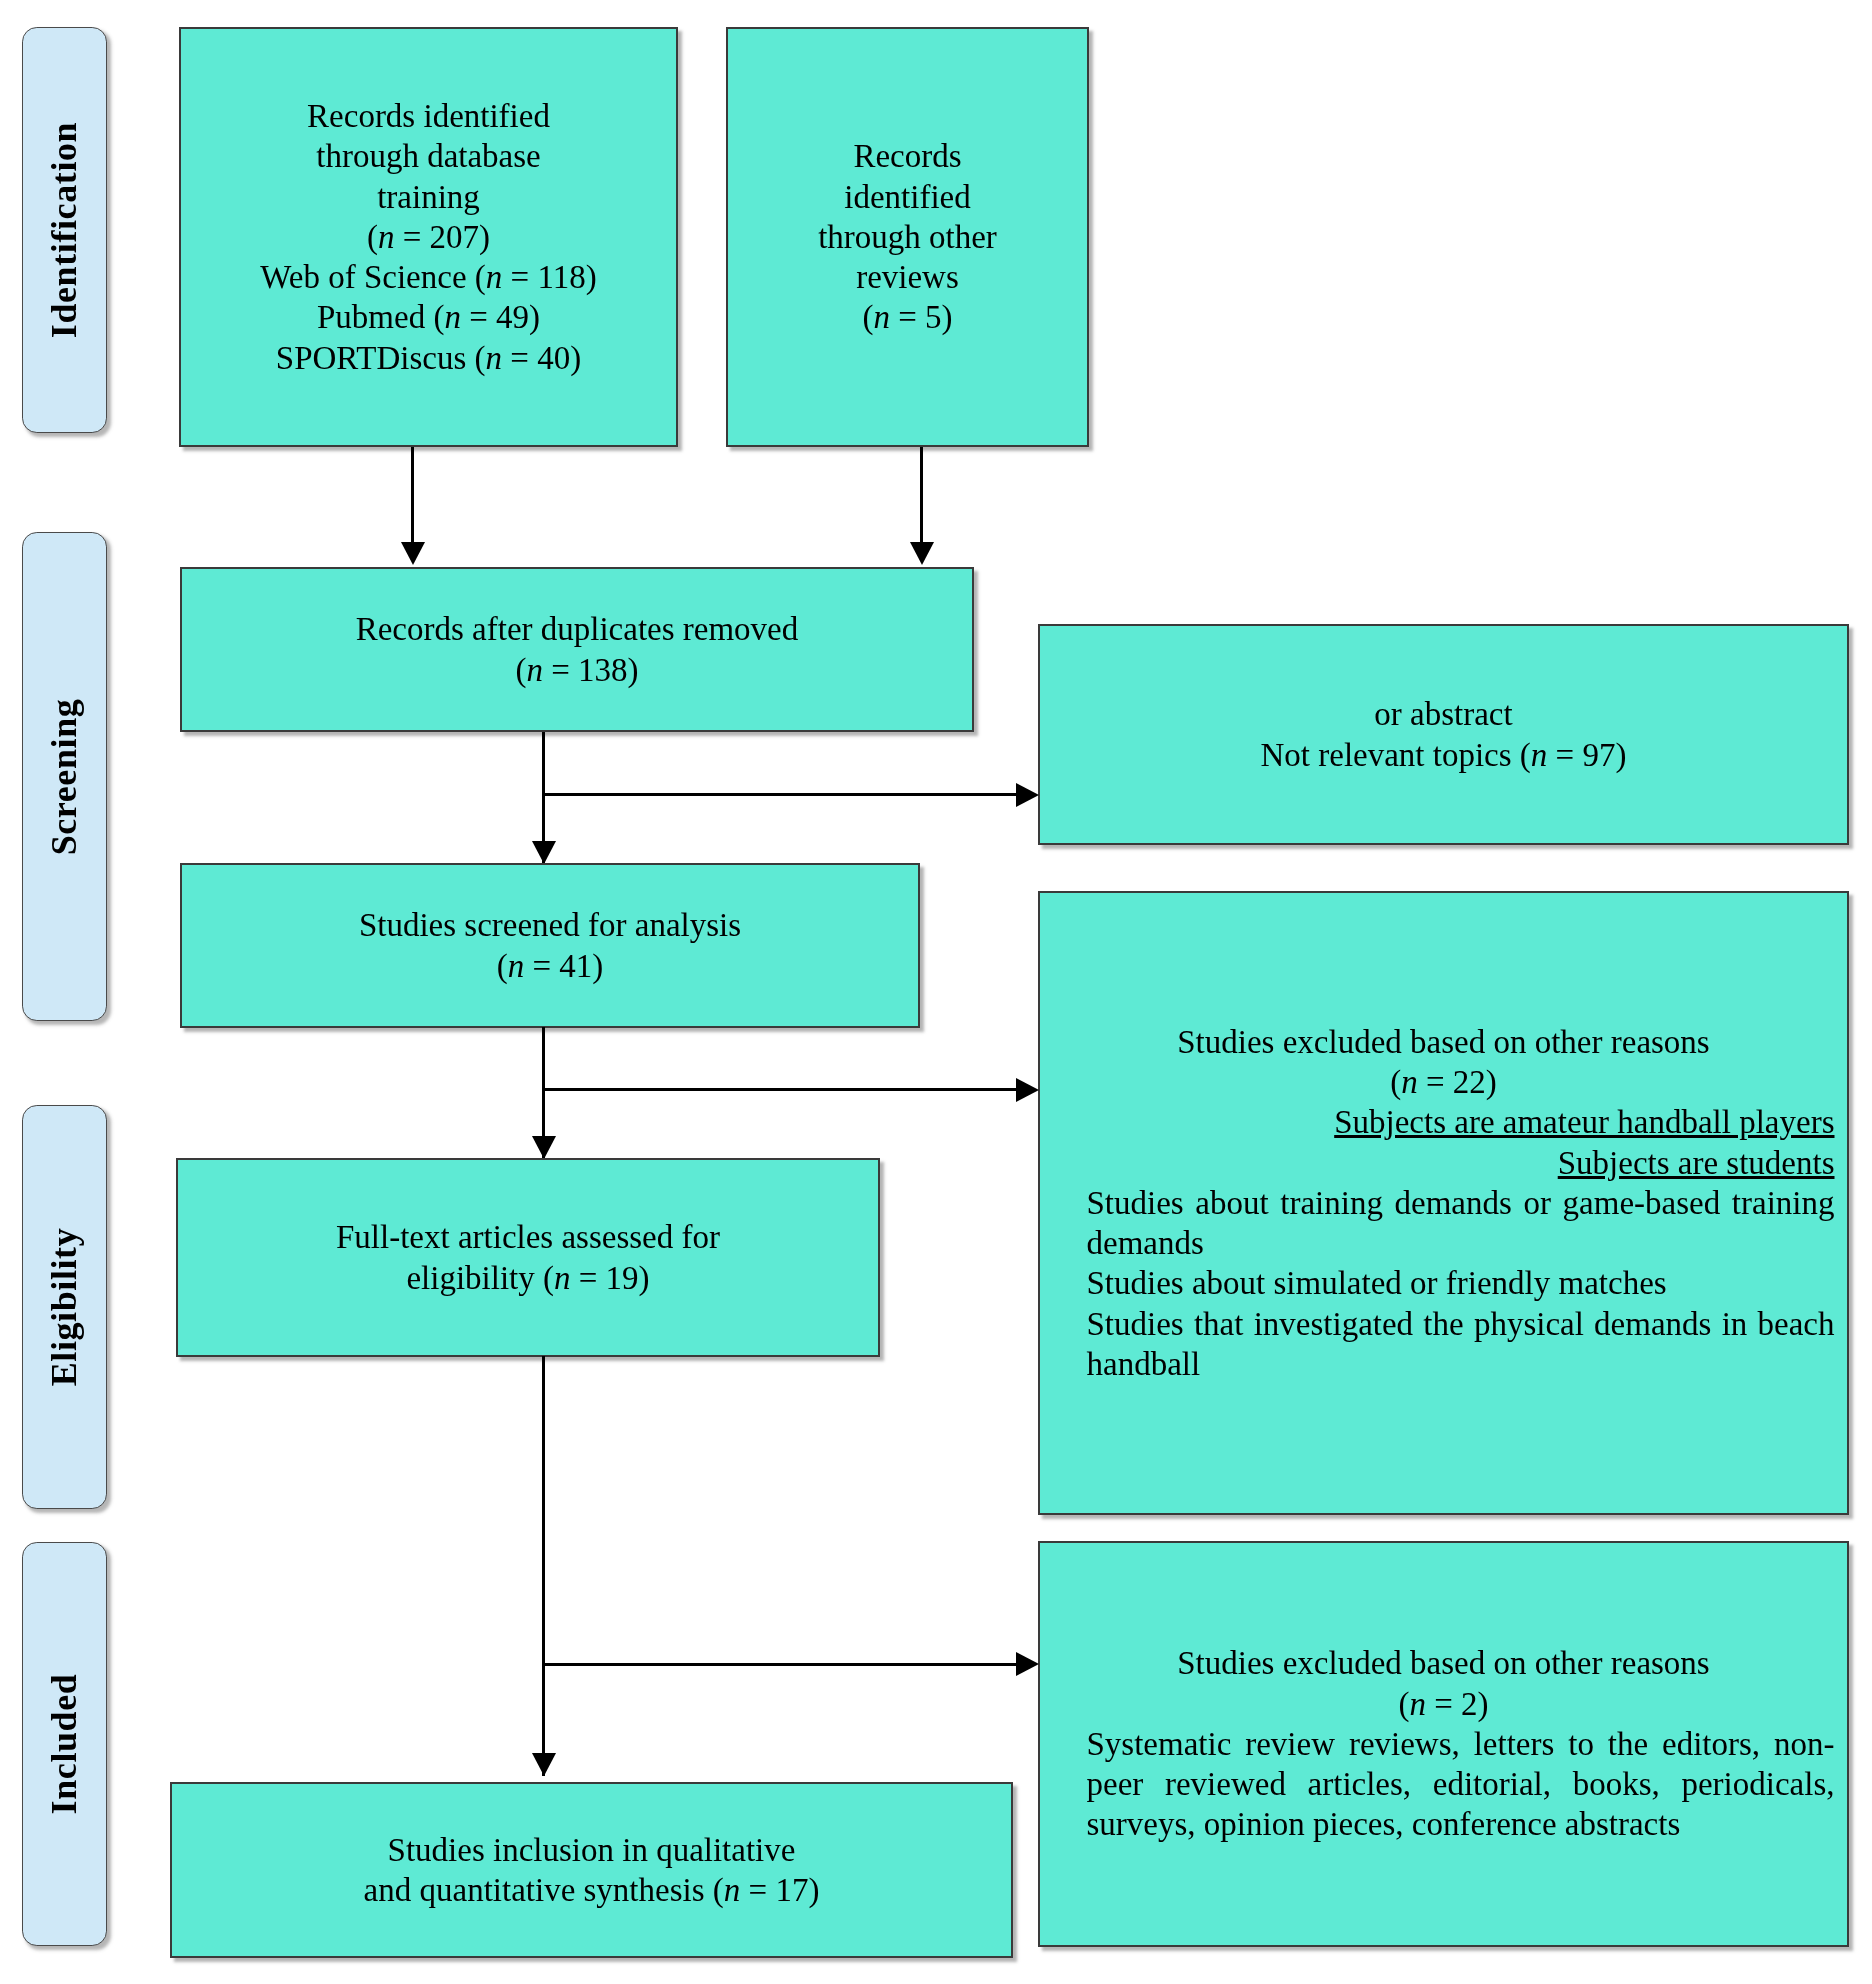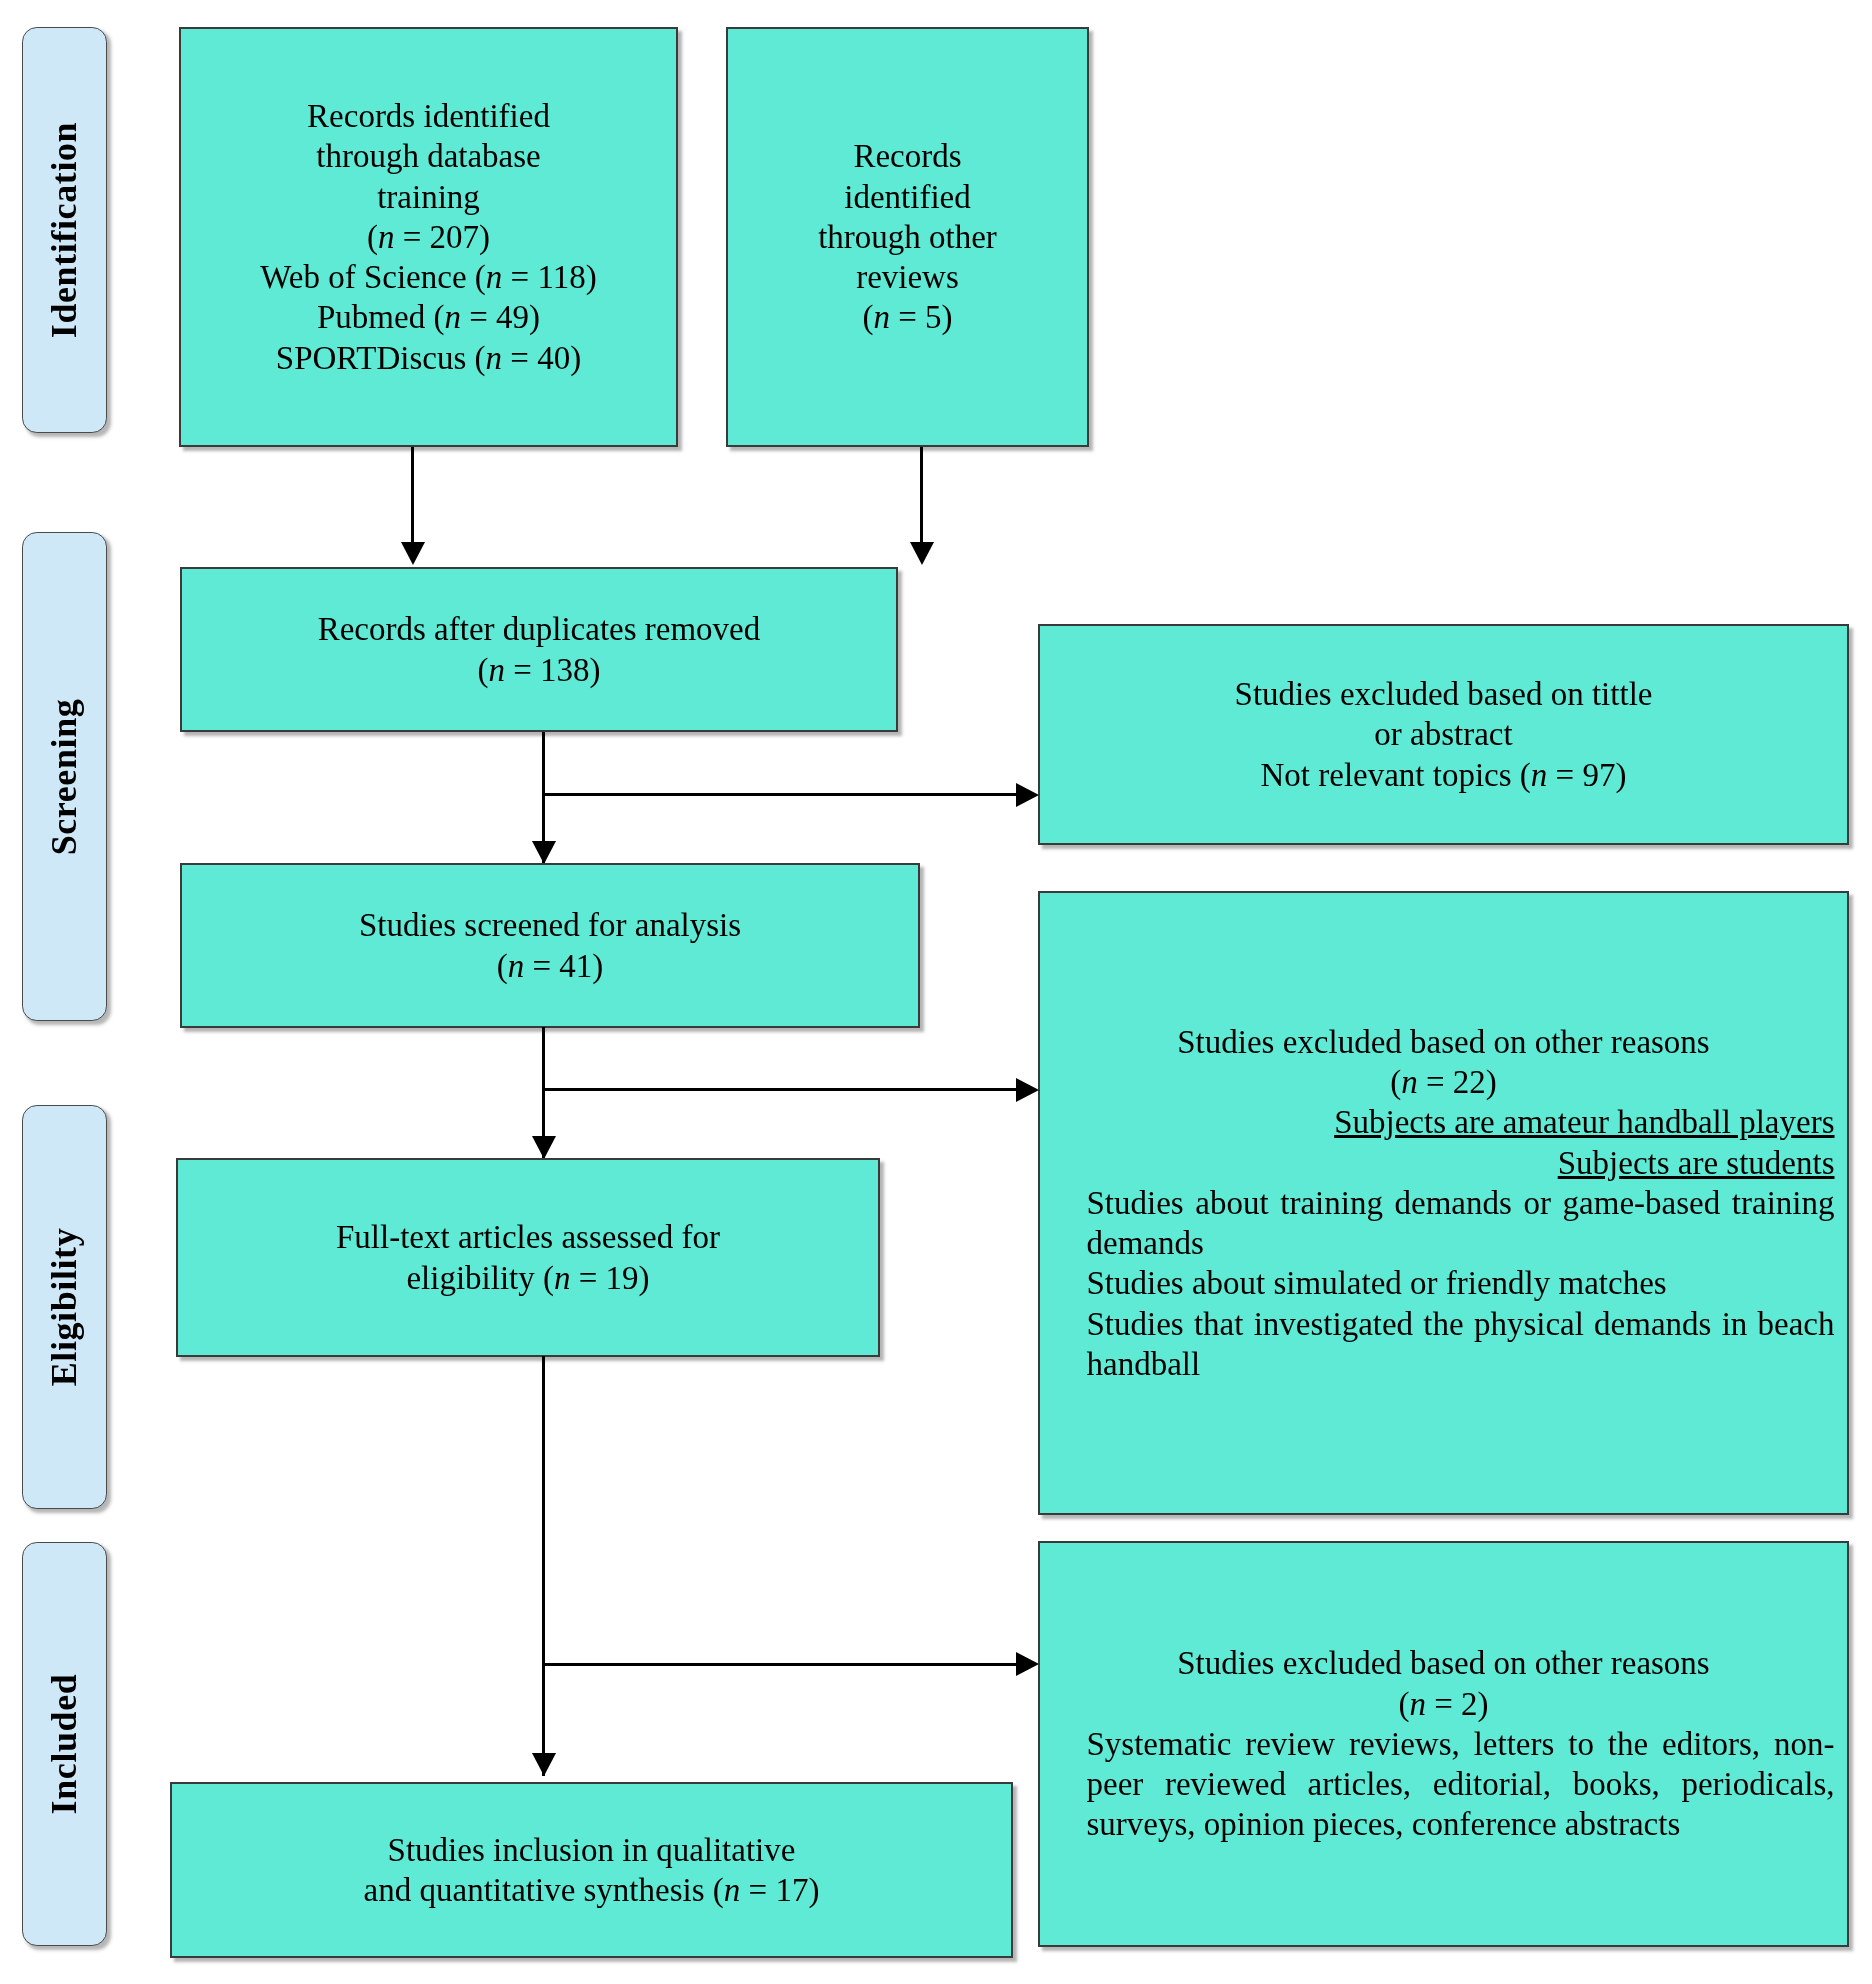--- a/index.html
+++ b/index.html
@@ -135,30 +135,29 @@
       <div class="line">(<em class="n">n</em> = 5)</div>
     </div>
   </div>
 
   <div class="vline" style="left:411px; top:447px; height:98px;"></div>
   <div class="arrow-down" style="left:401px; top:542px;"></div>
 
   <div class="vline" style="left:920px; top:447px; height:98px;"></div>
   <div class="arrow-down" style="left:910px; top:542px;"></div>
 
-  <div class="box" style="left:180px; top:567px; width:718px; height:165px;">
+  <div class="box" style="left:180px; top:567px; width:794px; height:165px;">
     <div class="lines">
       <div class="line">Records after duplicates removed</div>
       <div class="line">(<em class="n">n</em> = 138)</div>
     </div>
   </div>
 
   <div class="box" style="left:1038px; top:624px; width:811px; height:221px;">
     <div class="lines">
-      <div class="line">Studies excluded based on tittle</div>
       <div class="line">or abstract</div>
       <div class="line">Not relevant topics (<em class="n">n</em> = 97)</div>
     </div>
   </div>
 
   <div class="vline" style="left:542px; top:732px; height:132px;"></div>
   <div class="arrow-down" style="left:532px; top:841px;"></div>
   <div class="hline" style="left:542px; top:793px; width:479px;"></div>
   <div class="arrow-right" style="left:1016px; top:783px;"></div>
 

